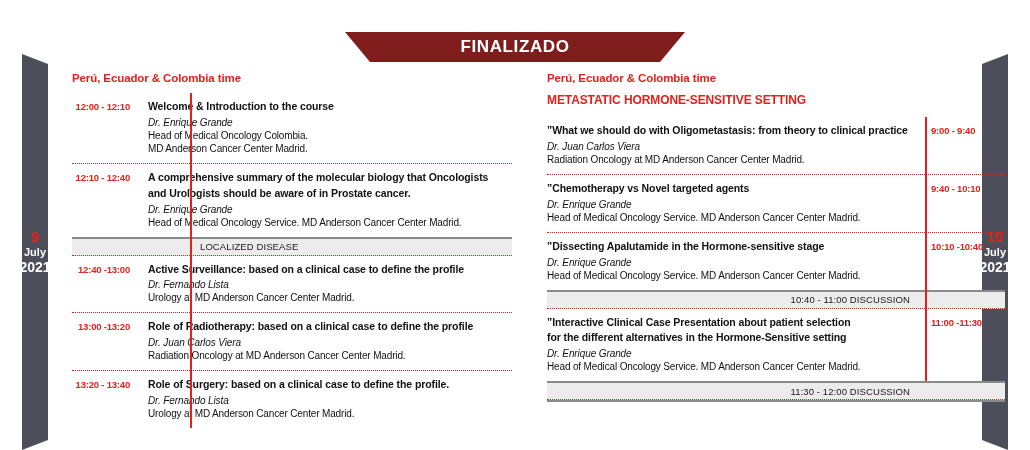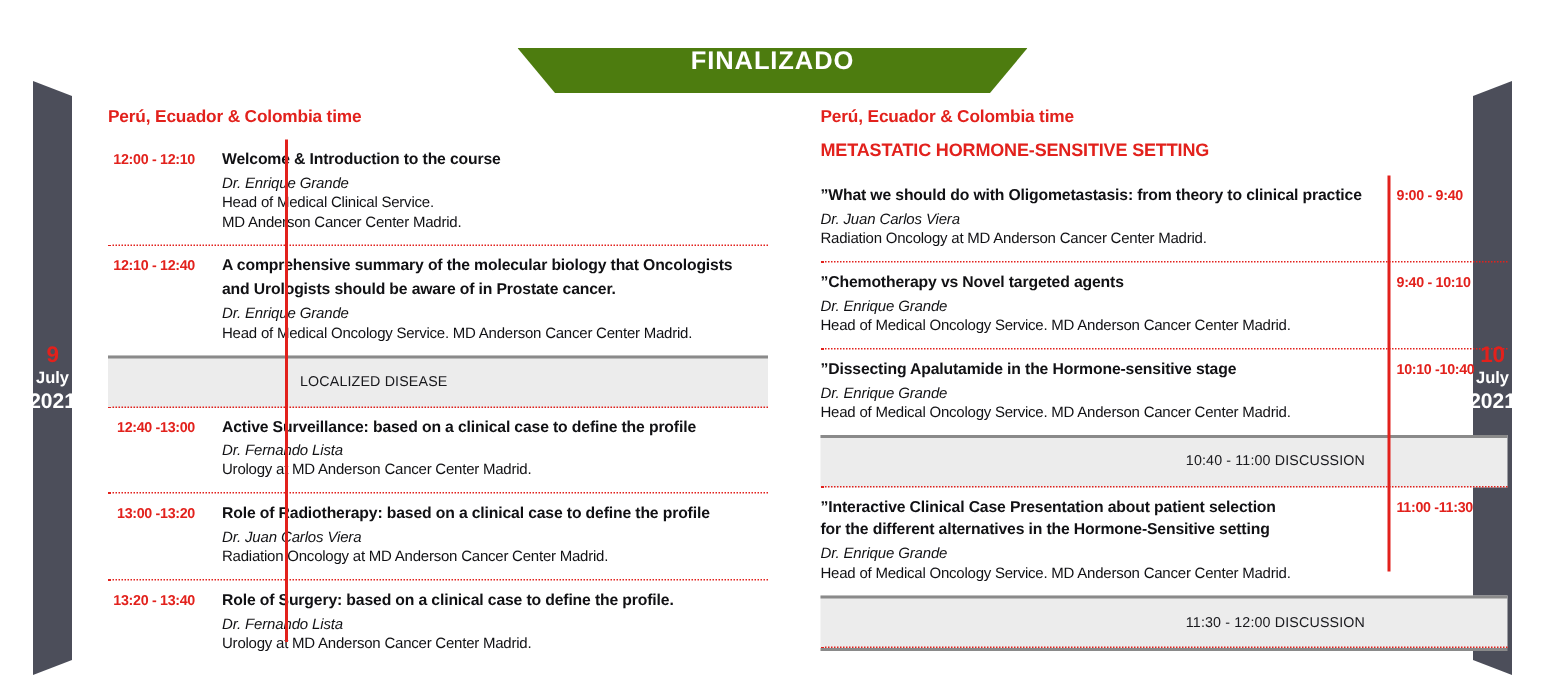--- a/index.html
+++ b/index.html
@@ -36,23 +36,23 @@
   .daypanel-right .daypanel-inner{padding-right:22px;box-sizing:border-box;width:48px;}
   .day-num{
     color:#e2211c;font-weight:bold;font-size:15px;letter-spacing:-0.2px;
   }
   .day-month{color:#ffffff;font-weight:bold;font-size:11px;}
   .day-year{color:#ffffff;font-weight:bold;font-size:14px;}
 
   
   .banner{
     position:absolute;left:345px;top:32px;width:340px;height:30px;
-    background:#4d7c0f;
+    background:#7f1d1d;
     clip-path:polygon(0 0, 340px 0, 315px 30px, 25px 30px);
-    display:flex;justify-content:center;
+    display:flex;align-items:center;justify-content:center;
   }
   .banner-label{
     color:#ffffff;font-size:17px;font-weight:bold;letter-spacing:0.6px;
     line-height:1;padding-bottom:2px;
   }
 
   
   .col{position:absolute;top:72px;margin-left:20px;}
   .col-left{left:52px;width:440px;}
   .col-right{left:527px;width:458px;}
@@ -119,21 +119,21 @@
   }
   .vrule-left{left:118px;}
   .vrule-right{left:378px;}
 
   
   .band{
     position:relative;
     background:#ececec;
     border-top:2px solid #8a8a8a;
     border-bottom:1px dotted #e2211c;
-    height:35px;
+    height:19px;
     display:flex;align-items:center;
     box-sizing:border-box;
   }
   .band-label{
     font-size:9.5px;color:#1a1a1e;letter-spacing:0.1px;line-height:1;
   }
   .band-left .band-label{padding-left:128px;}
   .band-right{justify-content:flex-end;padding-left:41px;}
   .band-right .band-label{padding-right:95px;}
 
@@ -168,21 +168,21 @@
   </div>
 
   <div class="col col-left">
     <div class="col-header">Perú, Ecuador &amp; Colombia time</div>
     <div class="rows" id="left-rows">
         <div class="row row-left">
           <div class="time">12:00 - 12:10</div>
           <div class="body">
             <div class="talk-title">Welcome &amp; Introduction to the course</div>
             <div class="speaker">Dr. Enrique Grande</div>
-            <div class="affil">Head of Medical Clinical Service.</div>
+            <div class="affil">Head of Medical Oncology Colombia.</div>
             <div class="affil">MD Anderson Cancer Center Madrid.</div>
           </div>
         </div>
         <div class="row row-left dotted-top">
           <div class="time">12:10 - 12:40</div>
           <div class="body">
             <div class="talk-title">A comprehensive summary of the molecular biology that Oncologists</div>
             <div class="talk-title">and Urologists should be aware of in Prostate cancer.</div>
             <div class="speaker">Dr. Enrique Grande</div>
             <div class="affil">Head of Medical Oncology Service. MD Anderson Cancer Center Madrid.</div>

